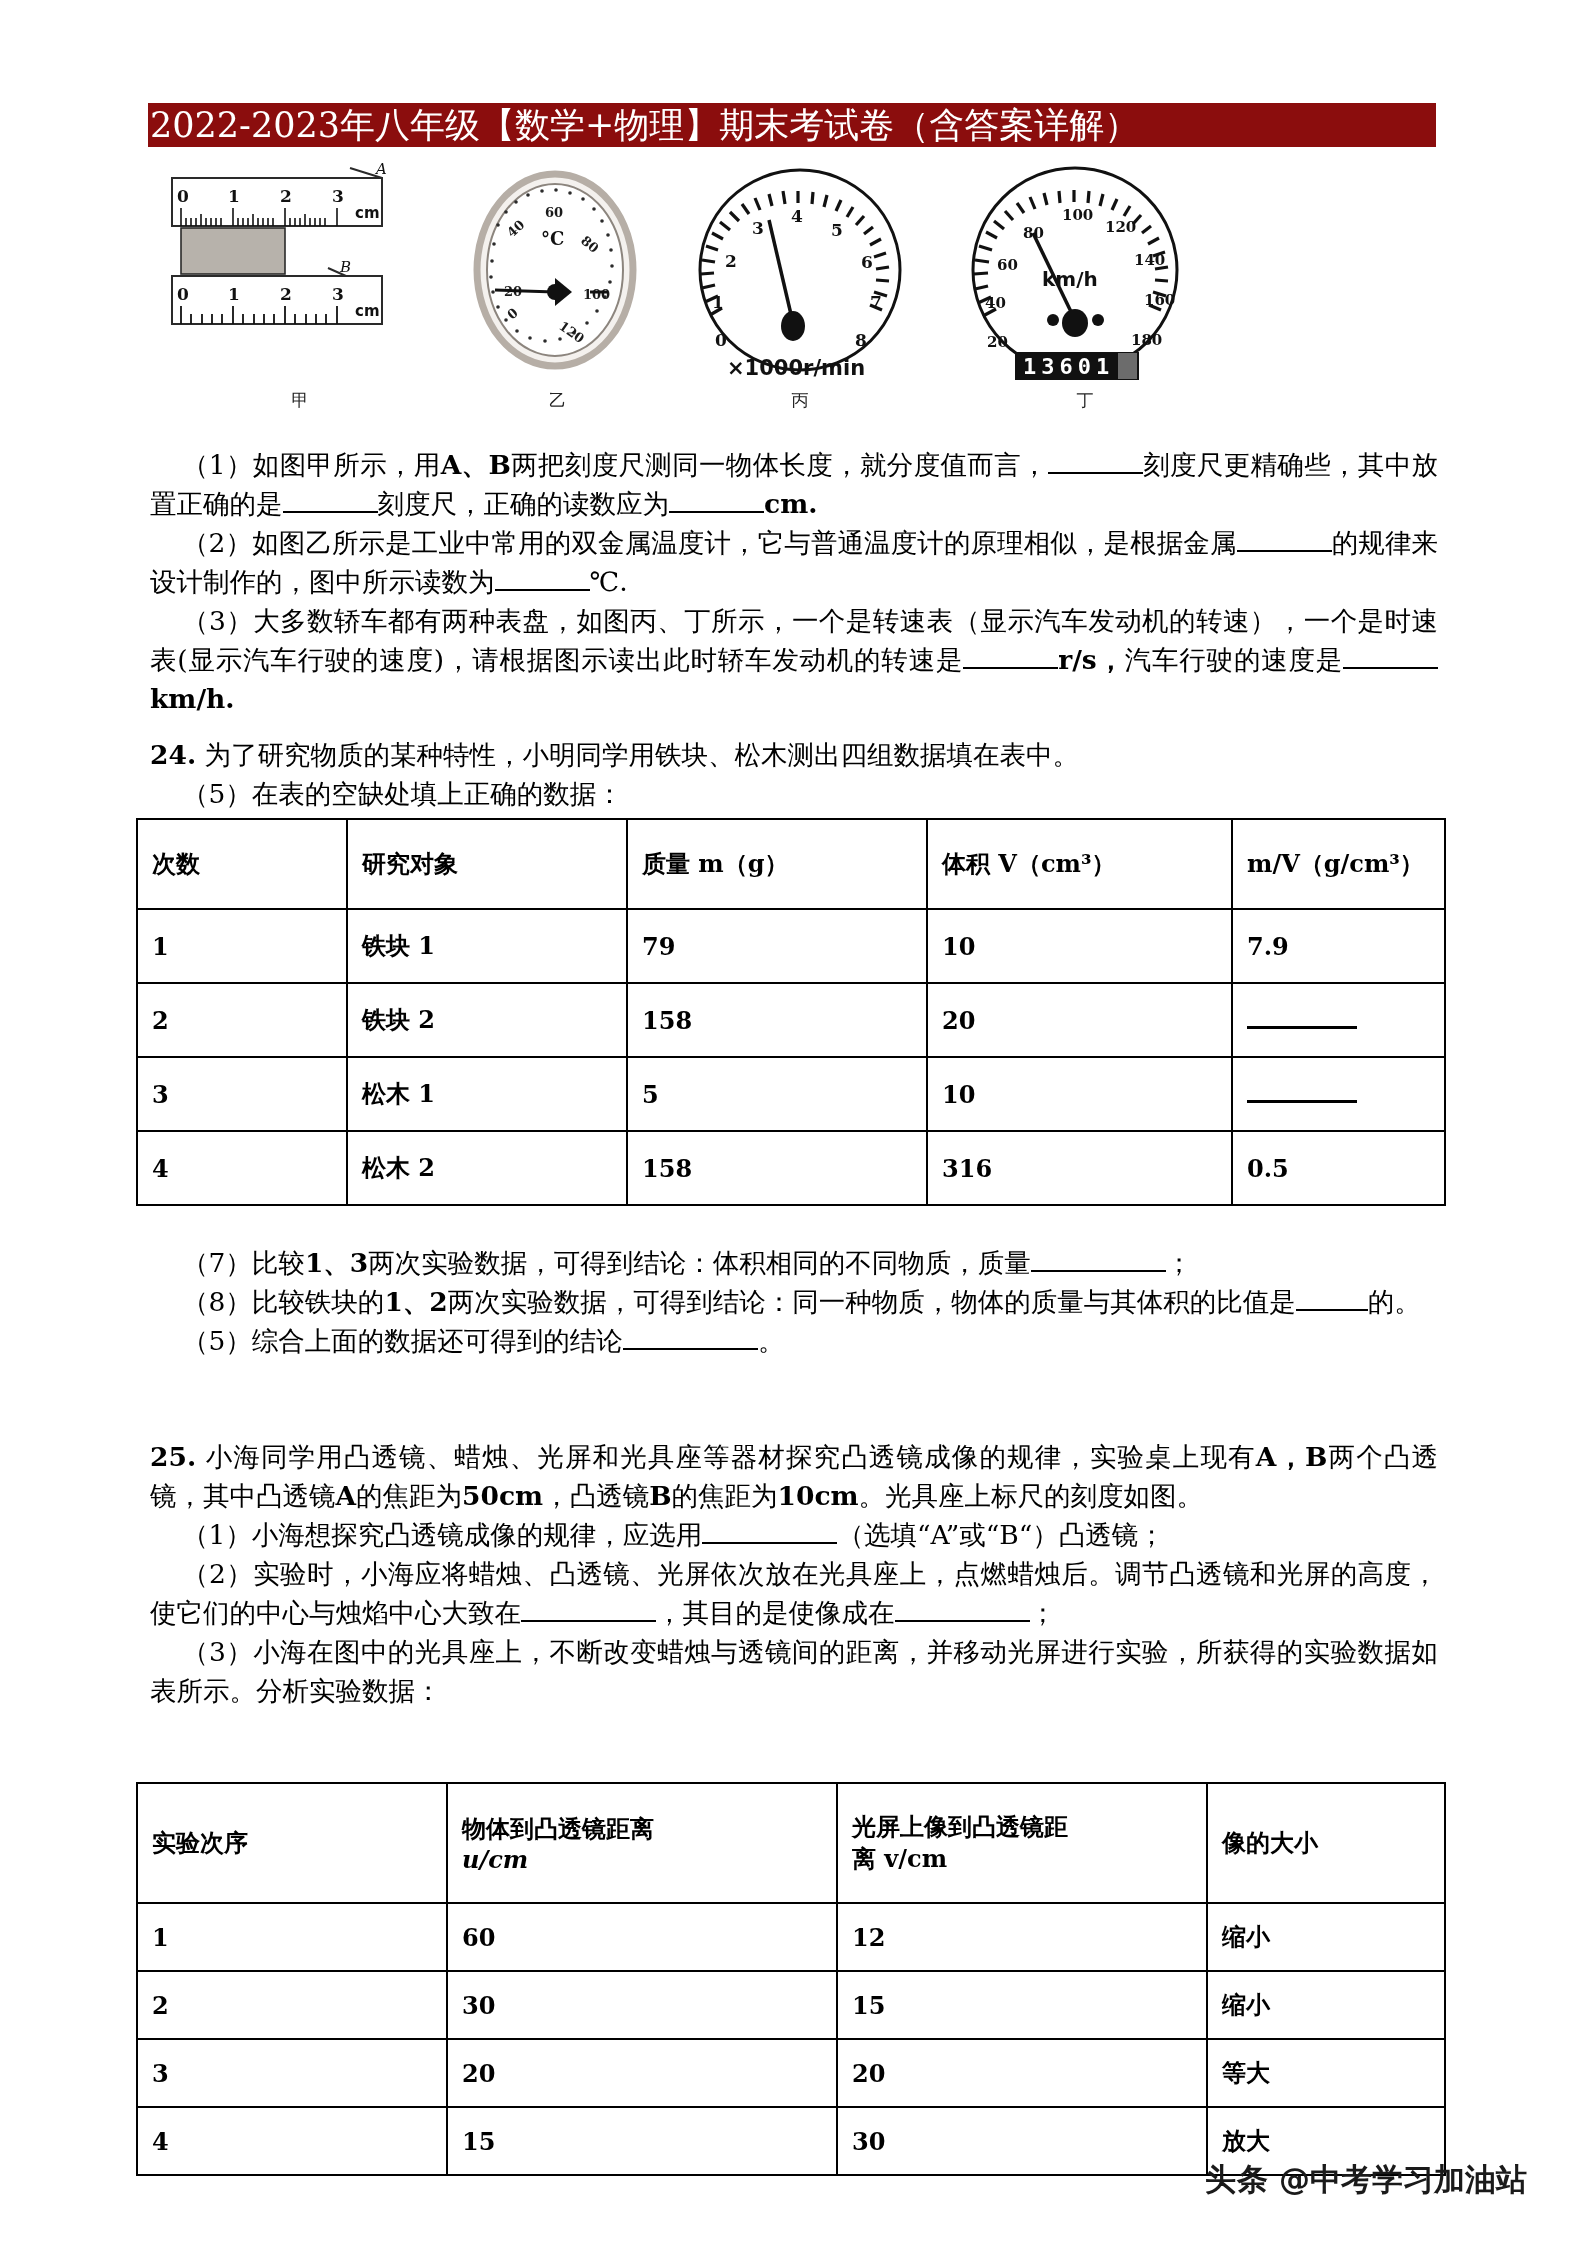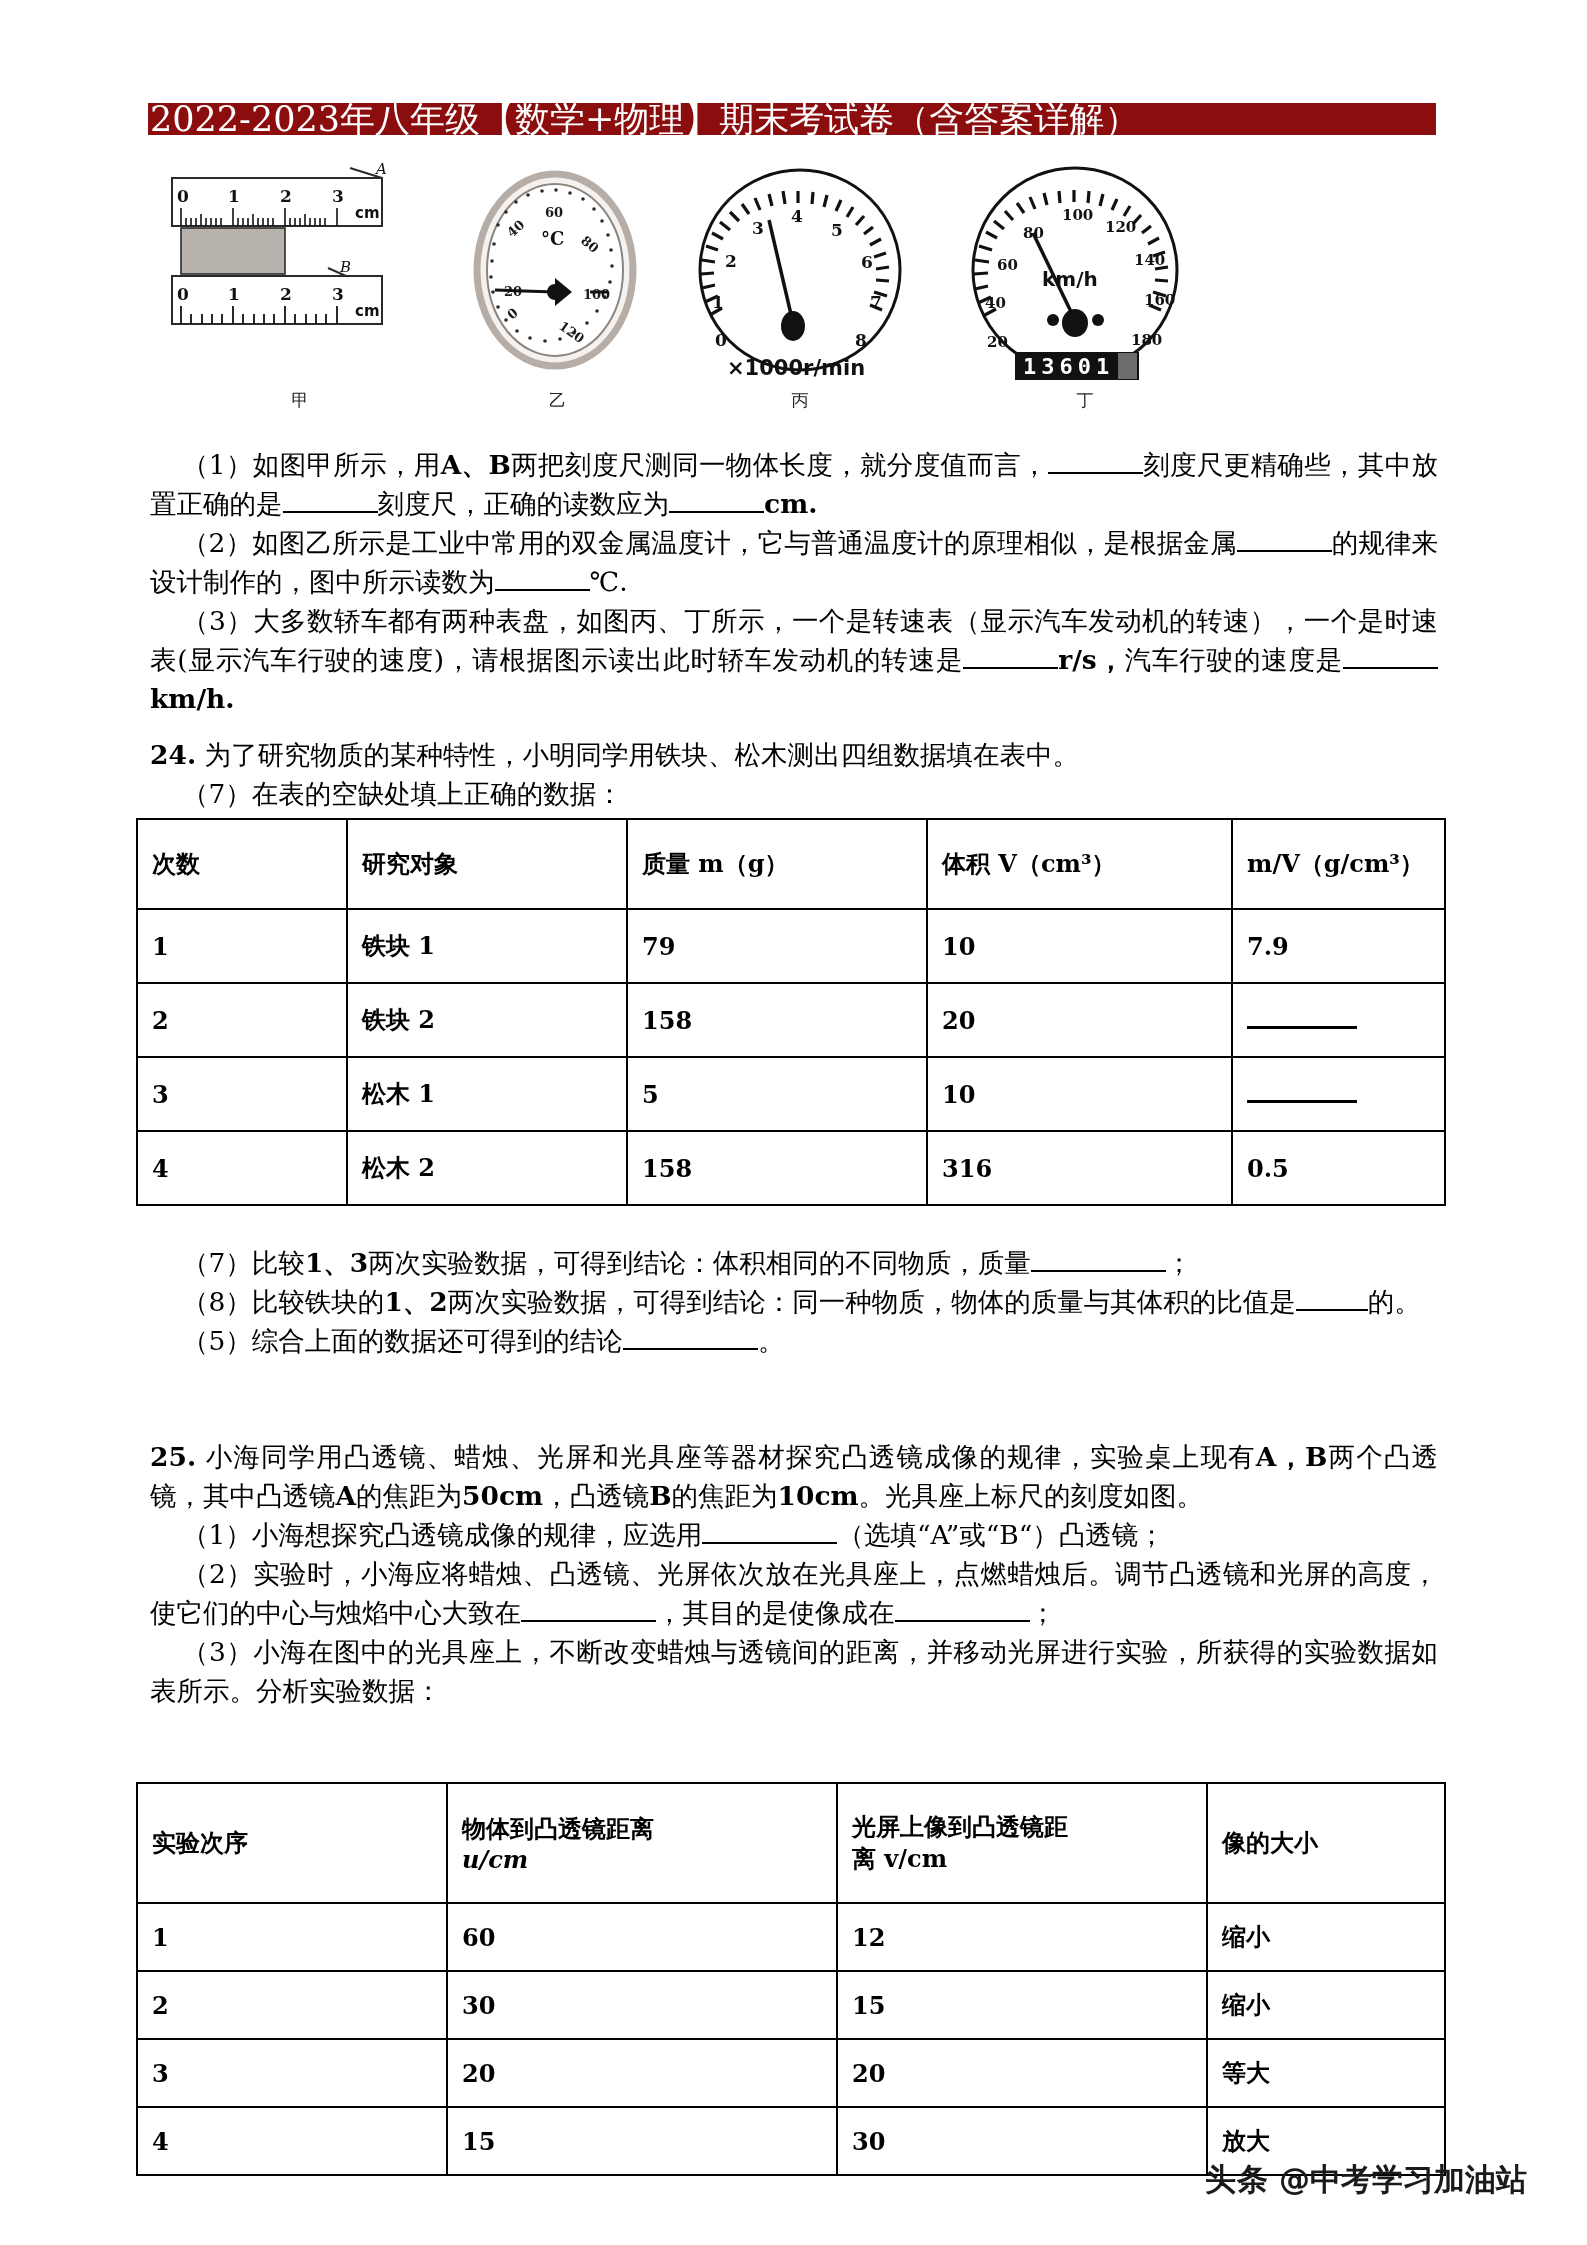--- a/index.html
+++ b/index.html
@@ -15,21 +15,21 @@
     position:relative;
     width:1587px;height:2245px;
     box-sizing:border-box;
     padding:0;
   }
 
   
   .banner{
     position:absolute;
     left:148px; top:103px;
-    width:1288px; height:32px;
+    width:1288px; height:44px;
     background:#8b0d0d;
     display:flex;align-items:center;justify-content:flex-start;
     overflow:hidden;
   }
   .banner-text{
     color:#ffffff;
     font-size:35px;
     font-weight:400;
     letter-spacing:0px;
     white-space:nowrap;
@@ -381,21 +381,21 @@
   <div class="body-text" style="top:445px;">
     <p class="para ind"><span>（1）如图甲所示，用</span><span class="b">A、B</span><span>两把刻度尺测同一物体长度，就分度值而言，</span><span class="blank bl-md"></span><span>刻度尺更精确些，其中放置正确的是</span><span class="blank bl-md"></span><span>刻度尺，正确的读数应为</span><span class="blank bl-md"></span><span class="b">cm.</span></p>
 
     <p class="para ind"><span>（2）如图乙所示是工业中常用的双金属温度计，它与普通温度计的原理相似，是根据金属</span><span class="blank bl-md"></span><span>的规律来设计制作的，图中所示读数为</span><span class="blank bl-md"></span><span>℃.</span></p>
 
     <p class="para ind"><span>（3）大多数轿车都有两种表盘，如图丙、丁所示，一个是转速表（显示汽车发动机的转速），一个是时速表(显示汽车行驶的速度)，请根据图示读出此时轿车发动机的转速是</span><span class="blank bl-md"></span><span class="b">r/s，</span><span>汽车行驶的速度是</span><span class="blank bl-md"></span><span class="b">km/h.</span></p>
   </div>
 
   <div class="body-text" style="top:735px;">
     <p class="para"><span class="b">24.</span> <span>为了研究物质的某种特性，小明同学用铁块、松木测出四组数据填在表中。</span></p>
-    <p class="para ind">（7）在表的空缺处填上正确的数据：</p>
+    <p class="para ind">（5）在表的空缺处填上正确的数据：</p>
   </div>
 
   <table class="dt" style="left:136px; top:818px; width:1310px;">
     <thead>
       <tr>
         <th style="width:180px;height:88px;">次数</th>
         <th style="width:250px;">研究对象</th>
         <th style="width:270px;">质量 m（g）</th>
         <th style="width:275px;">体积 V（cm³）</th>
         <th>m/V（g/cm³）</th>

